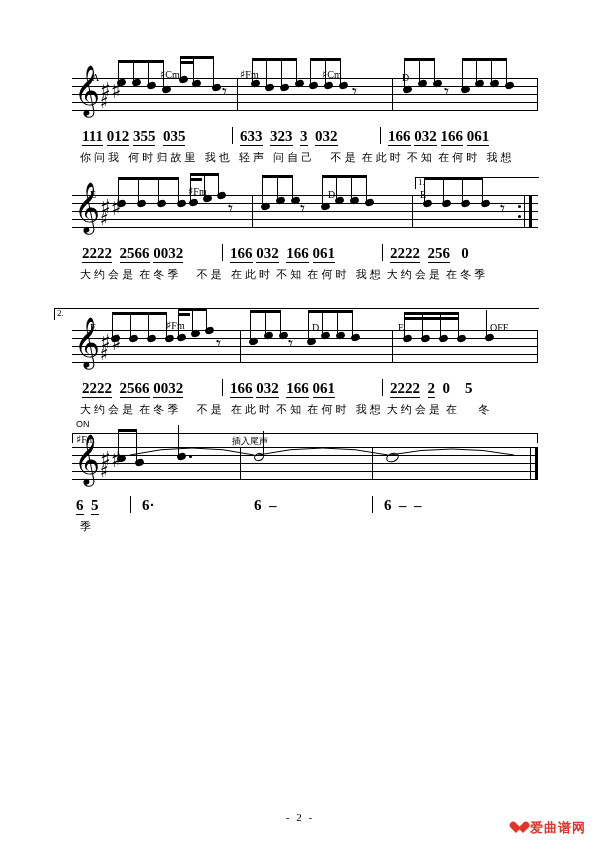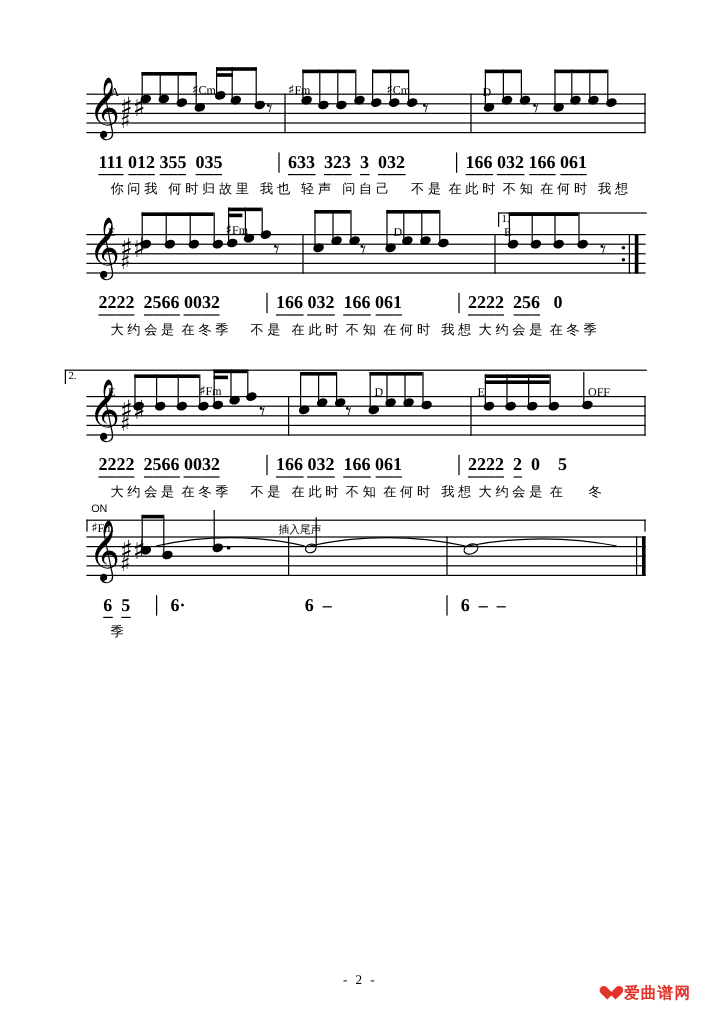--- a/index.html
+++ b/index.html
@@ -26,21 +26,21 @@
   .chord{position:absolute;font-size:10px;font-family:"Liberation Serif",serif;white-space:nowrap;}
   .chord .sharp{font-size:11px;font-family:"DejaVu Sans",sans-serif;}
 
   
   .numrow{position:absolute;left:72px;width:466px;height:18px;font-family:"Liberation Serif",serif;font-size:15px;font-weight:bold;letter-spacing:0px;}
   .num{position:absolute;top:0;white-space:nowrap;}
   .num u{text-decoration:none;border-bottom:1px solid #000;padding-bottom:1px;}
   .numbar{position:absolute;top:-1px;width:1px;height:17px;background:#000;}
 
   
-  .lyrrow{position:absolute;left:84px;width:466px;height:16px;font-size:11px;font-family:"Liberation Sans",sans-serif;}
+  .lyrrow{position:absolute;left:72px;width:466px;height:16px;font-size:11px;font-family:"Liberation Sans",sans-serif;}
   .lyr{position:absolute;top:0;white-space:nowrap;}
 
   
   .note{position:absolute;}
   .head{position:absolute;width:9px;height:7px;background:#000;border-radius:50% 50% 50% 50%;transform:rotate(-20deg);}
   .head.open{background:transparent;border:1.6px solid #000;width:8px;height:6px;}
   .stem{position:absolute;width:1.3px;background:#000;}
   .beam{position:absolute;height:3px;background:#000;}
   .flagdot{position:absolute;width:2.5px;height:2.5px;border-radius:50%;background:#000;}
   .rest{position:absolute;font-size:19px;font-family:"DejaVu Serif",serif;line-height:19px;}
@@ -51,21 +51,21 @@
 
   
   .slur{position:absolute;}
 
   
   .lab{position:absolute;font-size:9px;font-family:Liberation Sans, sans-serif;}
   .lab.cn{font-family:"Liberation Sans",sans-serif;font-size:9px;}
 
   .pagenum{position:absolute;left:0;right:0;bottom:30px;text-align:center;font-size:11px;font-family:"Liberation Serif",serif;letter-spacing:2px;}
 
-  .watermark{position:absolute;right:24px;bottom:16px;display:flex;align-items:center;gap:4px;}
+  .watermark{position:absolute;right:14px;bottom:16px;display:flex;align-items:center;gap:4px;}
   .watermark .heart{width:14px;height:13px;position:relative;}
   .watermark .heart:before,.watermark .heart:after{content:"";position:absolute;width:7px;height:11px;background:#e2342a;border-radius:7px 7px 0 0;top:0;left:3.5px;transform:rotate(-45deg);transform-origin:0 100%;}
   .watermark .heart:after{left:3.5px;transform:rotate(45deg);transform-origin:100% 100%;}
   .watermark .wtext{font-size:13px;color:#e2342a;font-family:"Liberation Sans",sans-serif;font-weight:bold;letter-spacing:1px;}
 </style>
 </head>
 <body>
 
 <div class="page">
 
@@ -420,21 +420,21 @@
     <div class="barline" style="left:530px;"></div>
     <div class="barline thick" style="left:535px;"></div>
 
     <svg class="slur" style="left:72px;top:-8px;width:466px;height:30px;" viewBox="0 0 466 30">
       <path d="M58 16 Q 120 2 182 16" stroke="#000" stroke-width="1" fill="none"></path>
       <path d="M186 16 Q 250 2 316 16" stroke="#000" stroke-width="1" fill="none"></path>
       <path d="M318 16 Q 380 4 442 16" stroke="#000" stroke-width="1" fill="none"></path>
     </svg>
 
     <div class="numrow" style="top:50px;">
-      <div class="num" style="left:14px;"><u>6</u>&nbsp;&nbsp;<u>5</u></div>
+      <div class="num" style="left:4px;"><u>6</u>&nbsp;&nbsp;<u>5</u></div>
       <div class="numbar" style="left:58px;"></div>
       <div class="num" style="left:70px;">6·</div>
       <div class="num" style="left:182px;">6&nbsp;&nbsp;–</div>
       <div class="numbar" style="left:300px;"></div>
       <div class="num" style="left:312px;">6&nbsp;&nbsp;–&nbsp;&nbsp;–</div>
     </div>
 
     <div class="lyrrow" style="top:72px;">
       <div class="lyr" style="left:8px;">季</div>
     </div>

